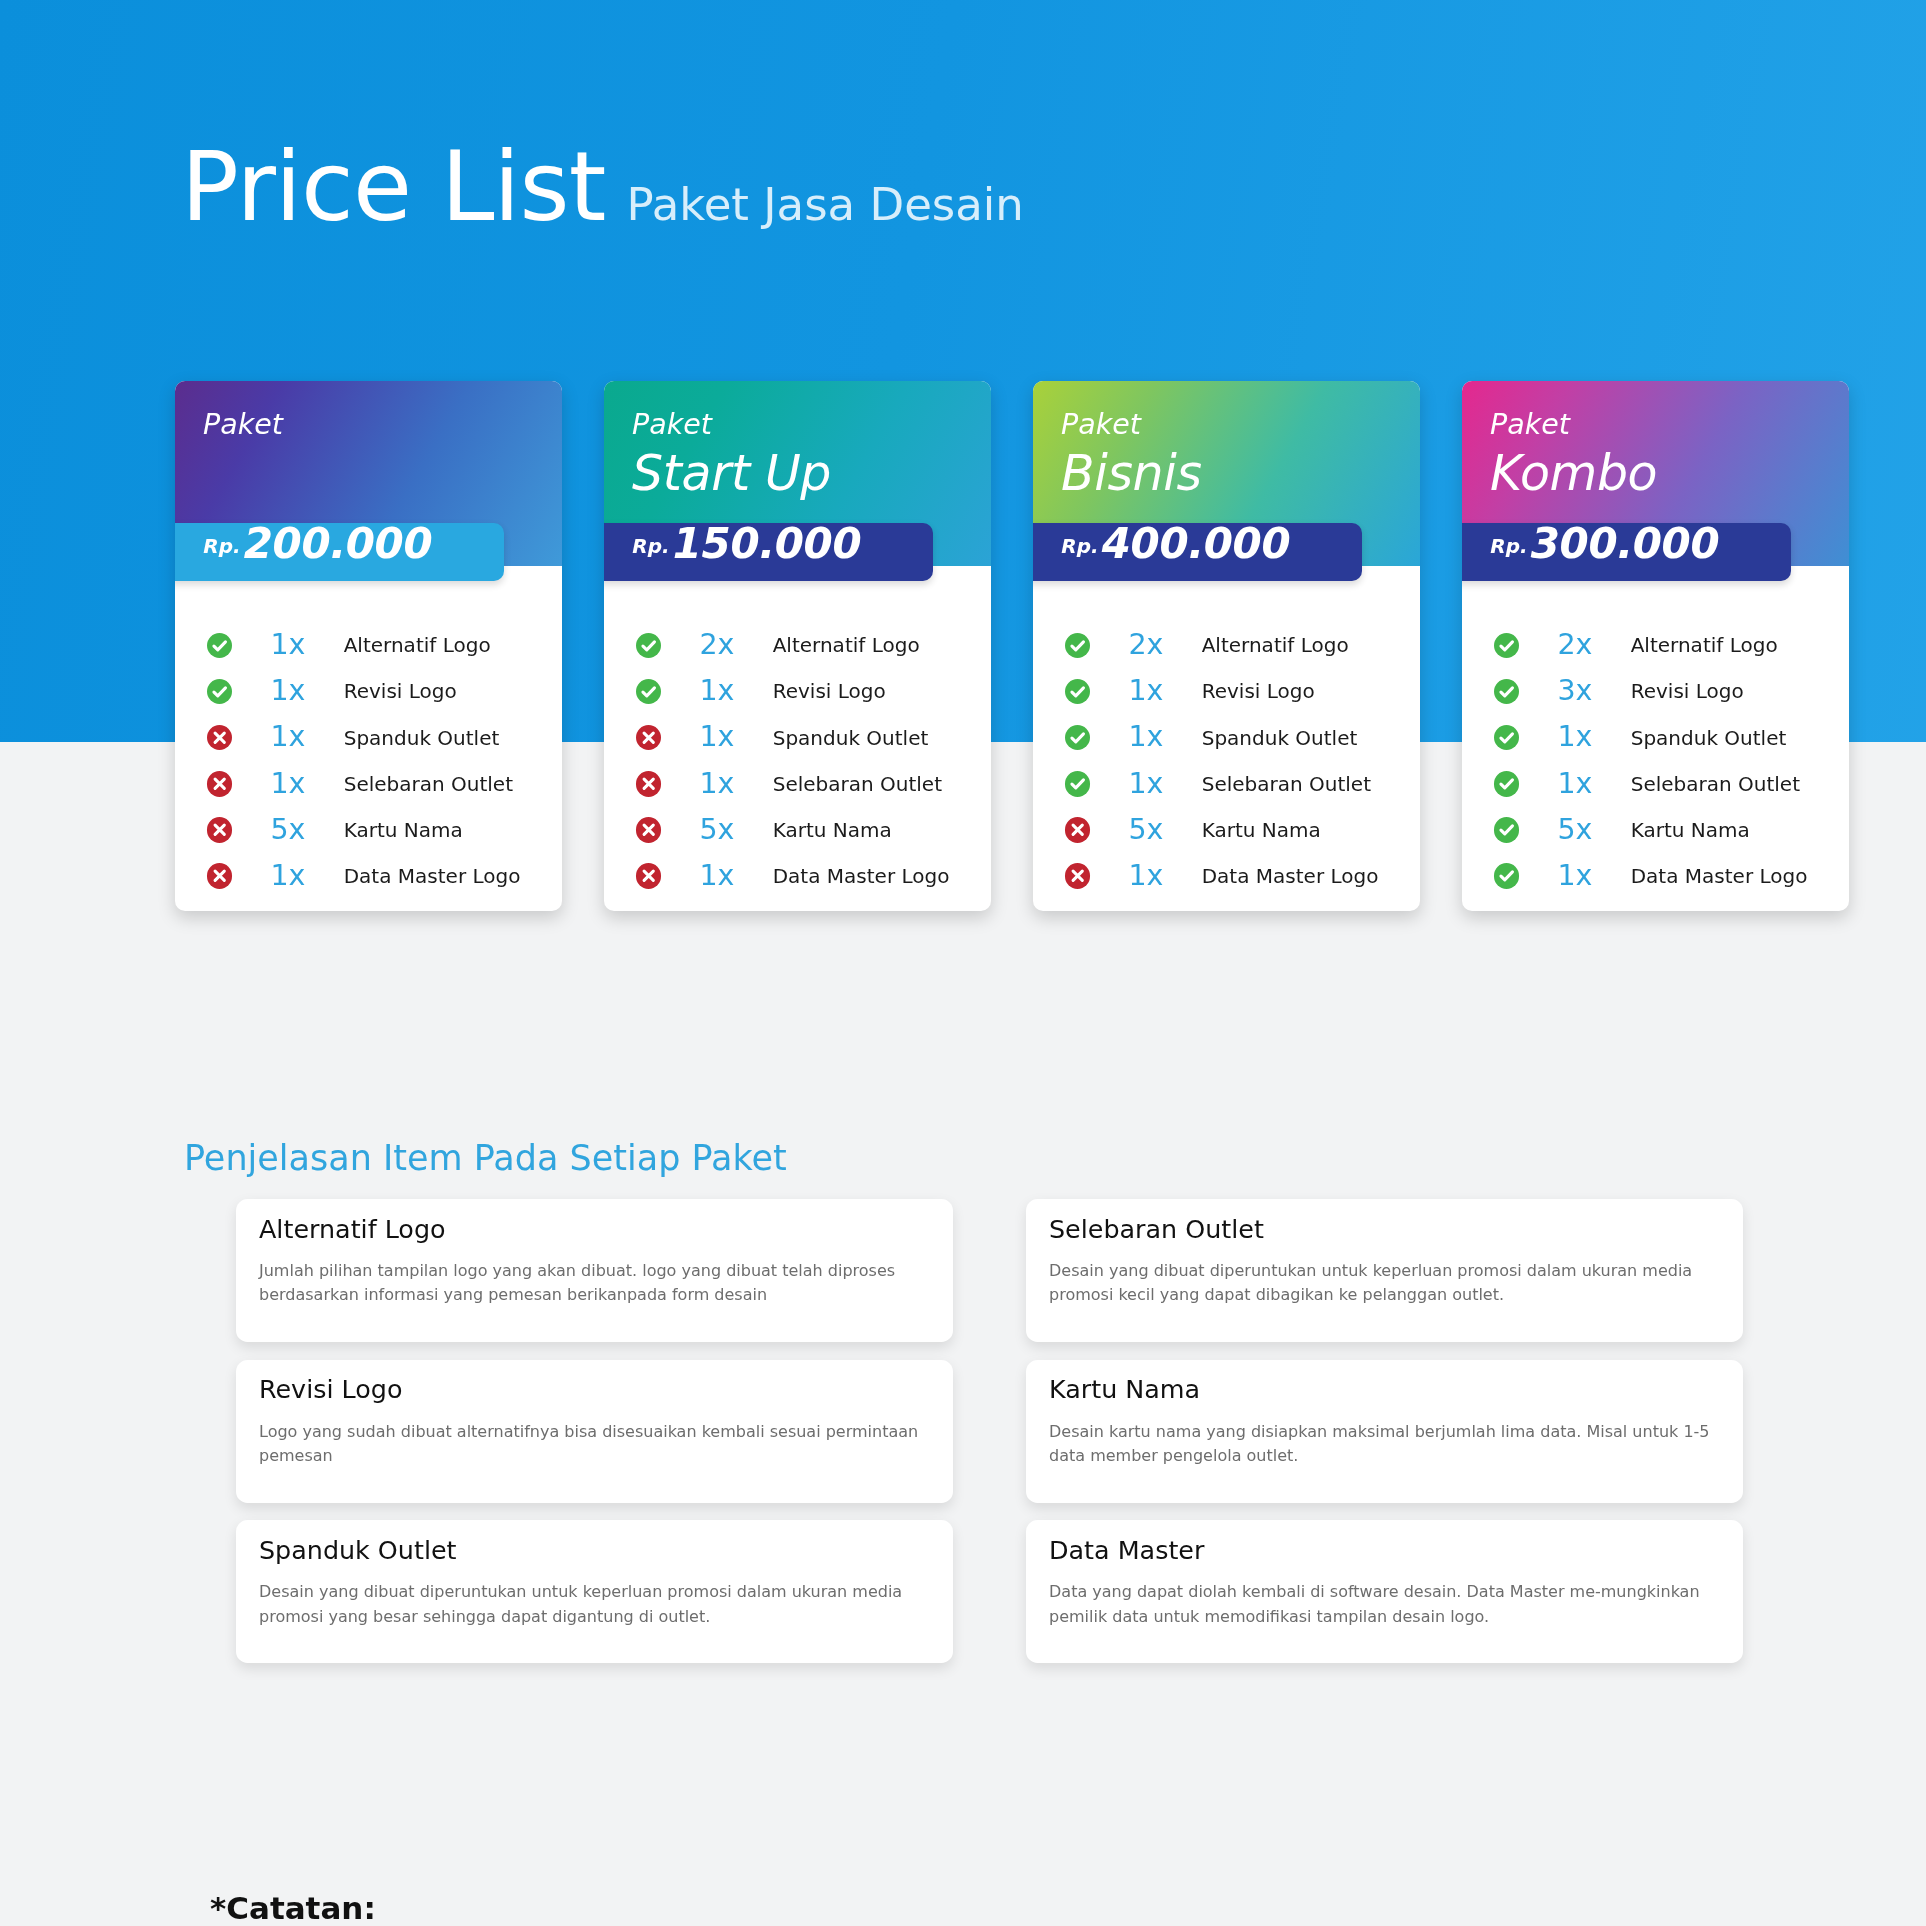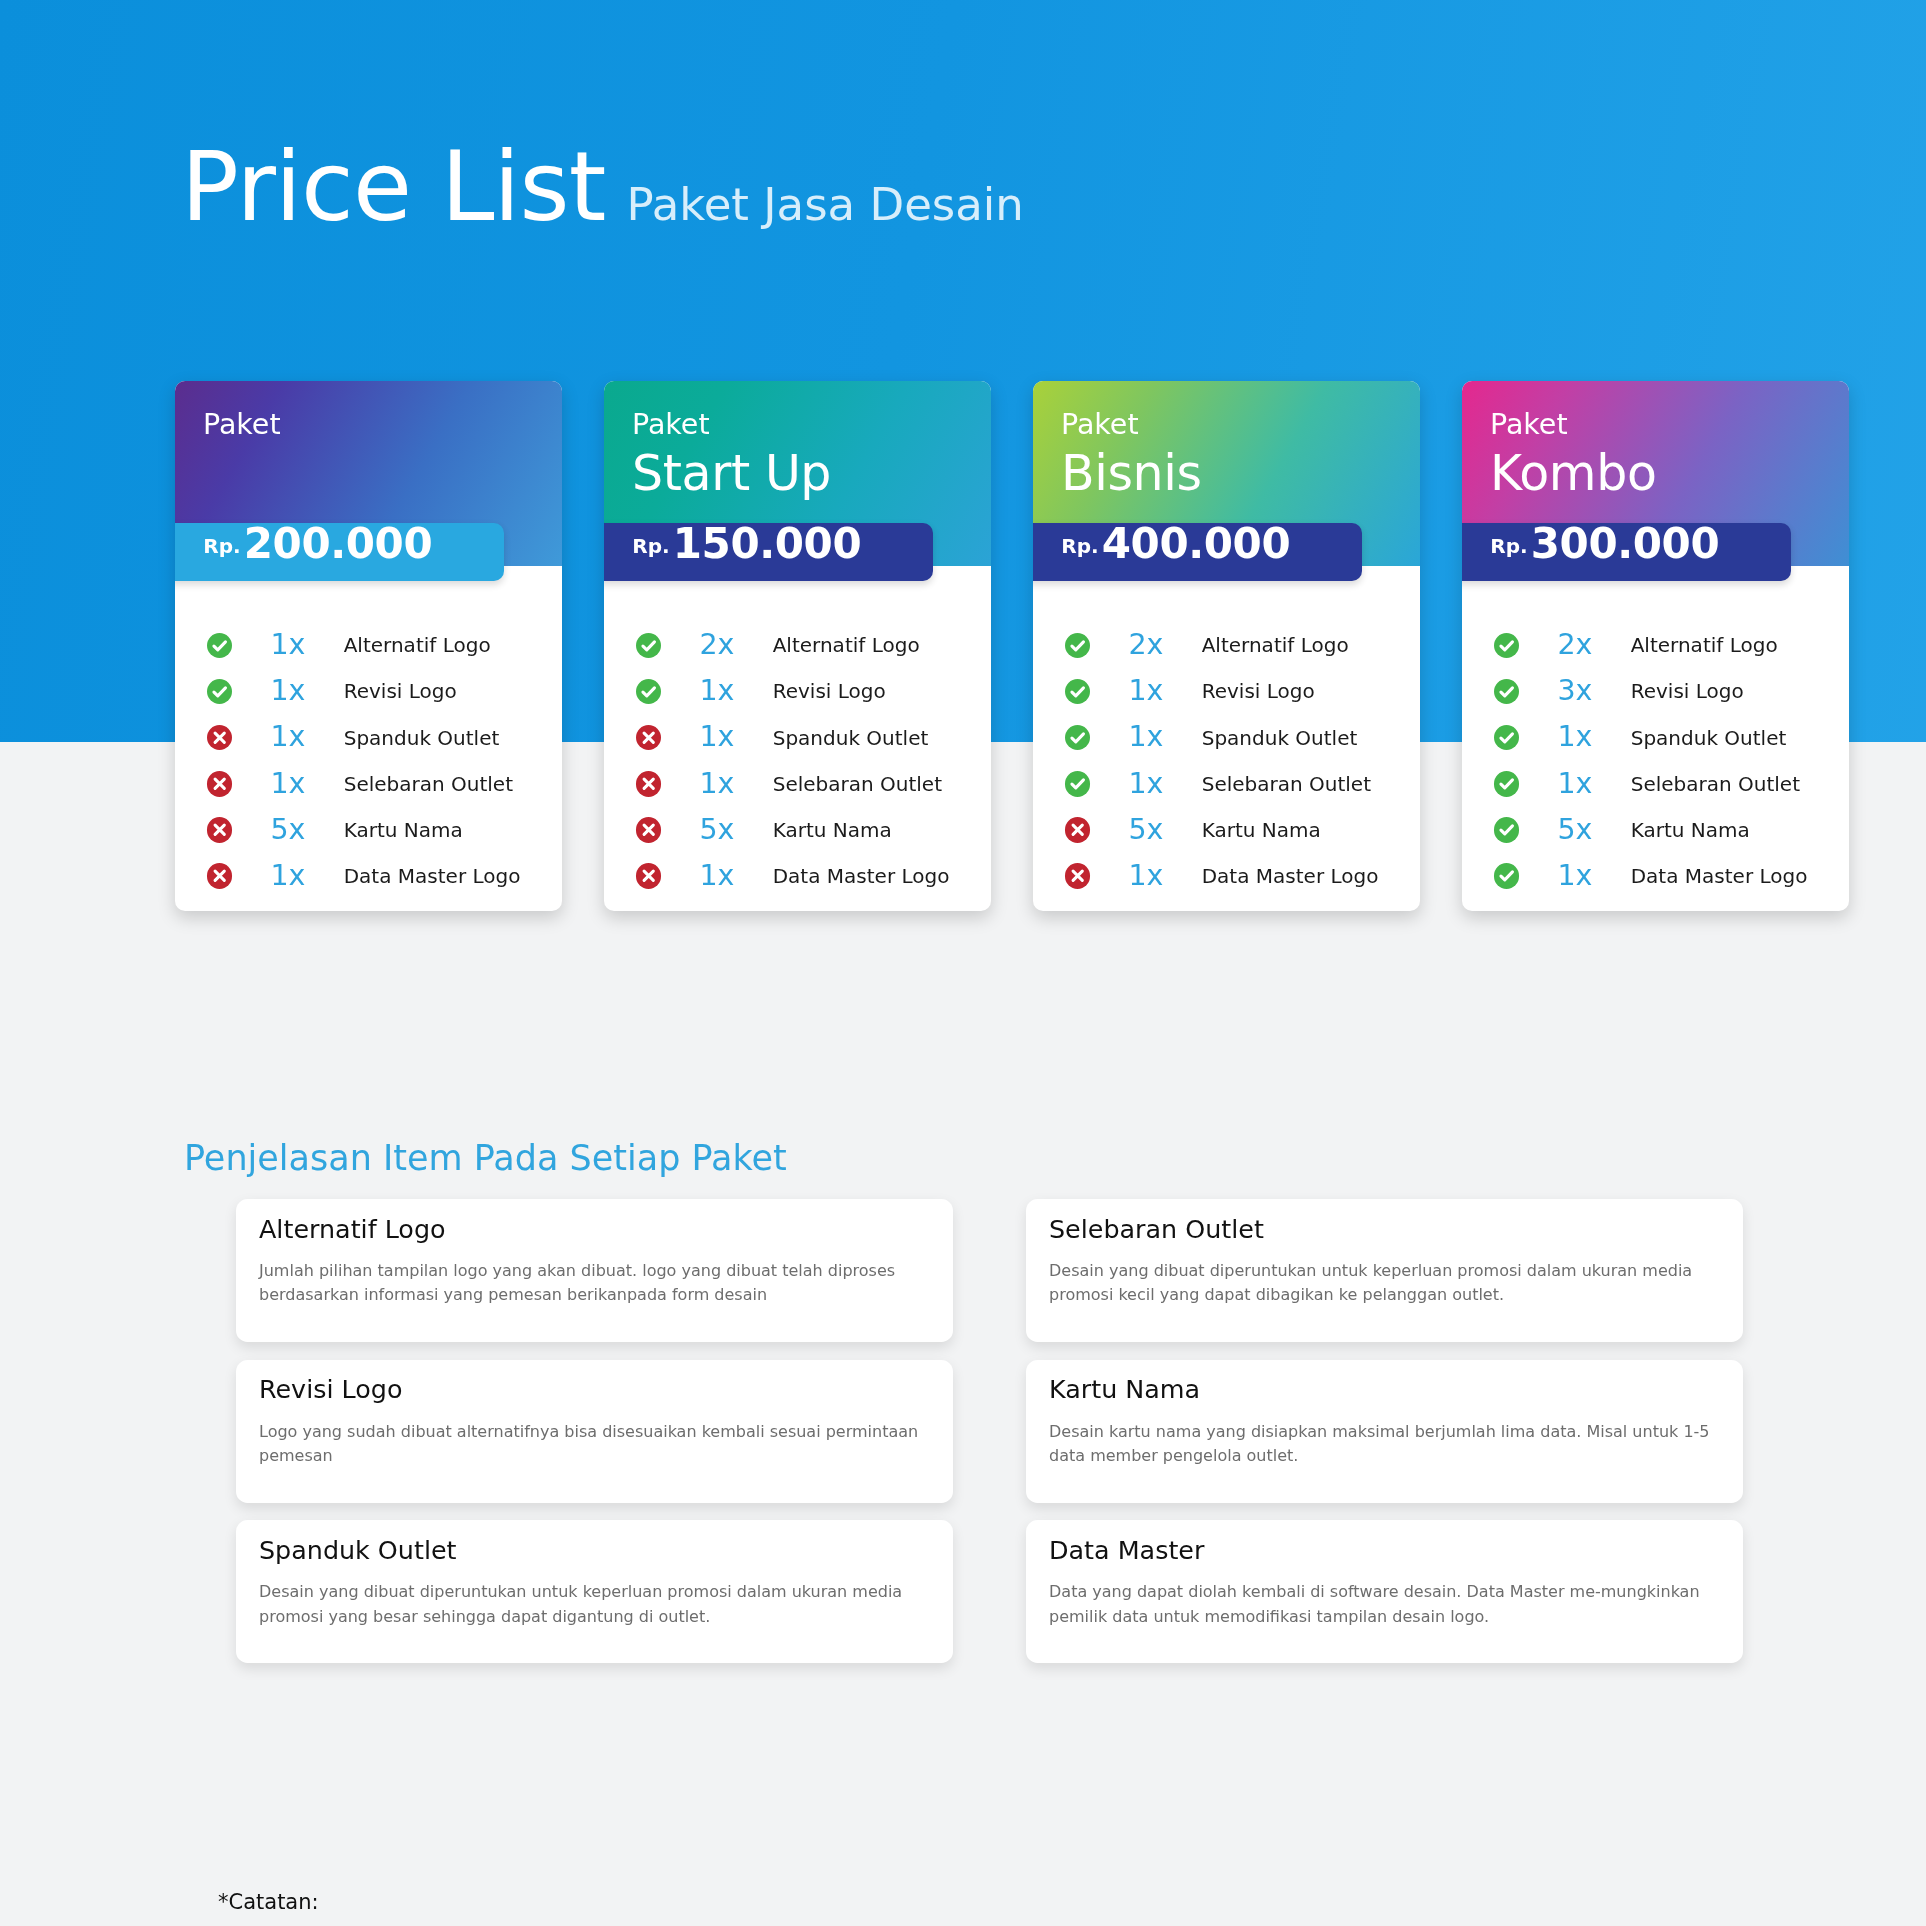--- a/index.html
+++ b/index.html
@@ -39,20 +39,21 @@
     background:#ffffff;
     border-radius:10px;
     box-shadow:0 6.2px 17px rgba(0,0,0,.17);
     overflow:hidden;
     position:relative;
     padding-bottom:21px;
   }
   .card-head {
     height:185px; position:relative;
     padding:30px 0 0 28px;
+    font-style:italic;
   }
   .card-head.g1 { background:linear-gradient(120deg,#5b2d8e 0%,#4a3ba7 22%,#3a6fc4 60%,#3f9ad9 100%); }
   .card-head.g2 { background:linear-gradient(120deg,#0aa98e 0%,#0bab9a 25%,#18a9bd 62%,#2ba3d6 100%); }
   .card-head.g3 { background:linear-gradient(120deg,#a9d13a 0%,#7fc65f 25%,#3fbba4 60%,#2aa6d8 100%); }
   .card-head.g4 { background:linear-gradient(120deg,#e4288e 0%,#c23fa5 22%,#7b63c4 58%,#3f8fd4 100%); }
 
   .pk-label {
     font-size:28.5px; color:#ffffff; font-weight:400; line-height:1;
     font-family:"DejaVu Sans", sans-serif;
   }
@@ -125,22 +126,22 @@
     margin-bottom:17px;
     font-family:"DejaVu Sans", sans-serif;
   }
   .ex-p {
     font-size:16px; color:#6d6d6d; font-weight:400; line-height:1.52;
     font-family:"DejaVu Sans", sans-serif;
   }
 
   
   .notes-title {
-    position:absolute; left:218px; top:1890px;
-    font-size:21px; color:#111111; font-weight:400;
+    position:absolute; left:210px; top:1890px;
+    font-size:31px; color:#111111; font-weight:700;
     font-family:"DejaVu Sans", sans-serif;
   }
 </style>
 </head>
 <body>
 
 <div class="hero">
   <div class="hero-inner">
     <div class="title-row">
       <span class="title-main">Price List</span>

